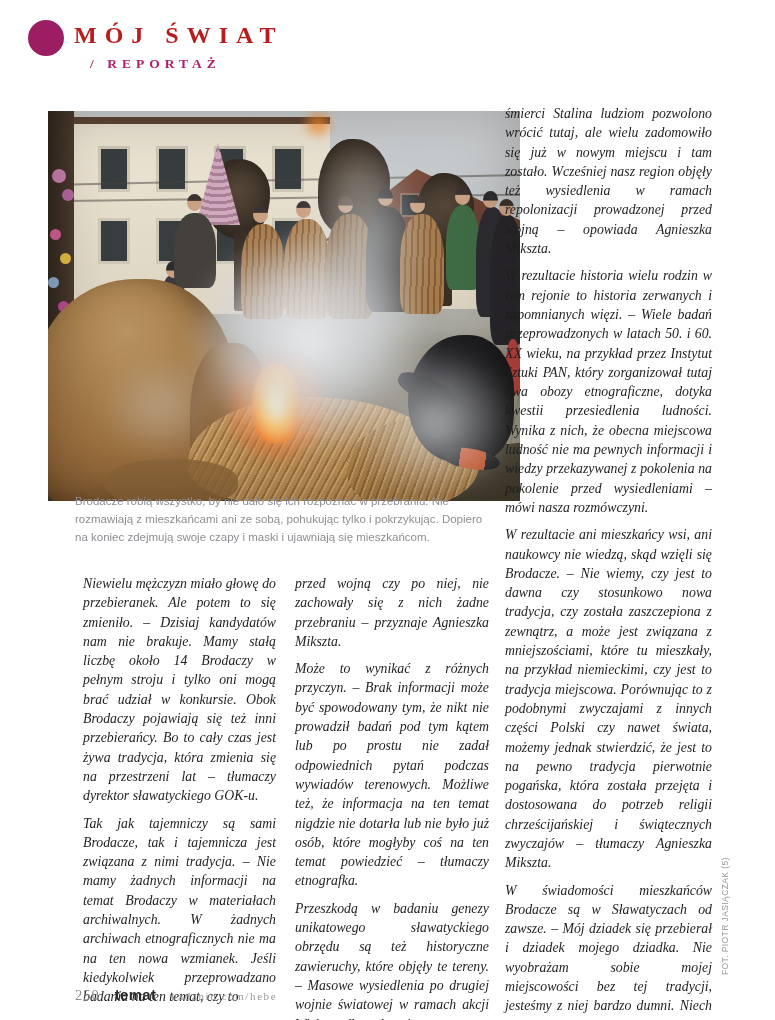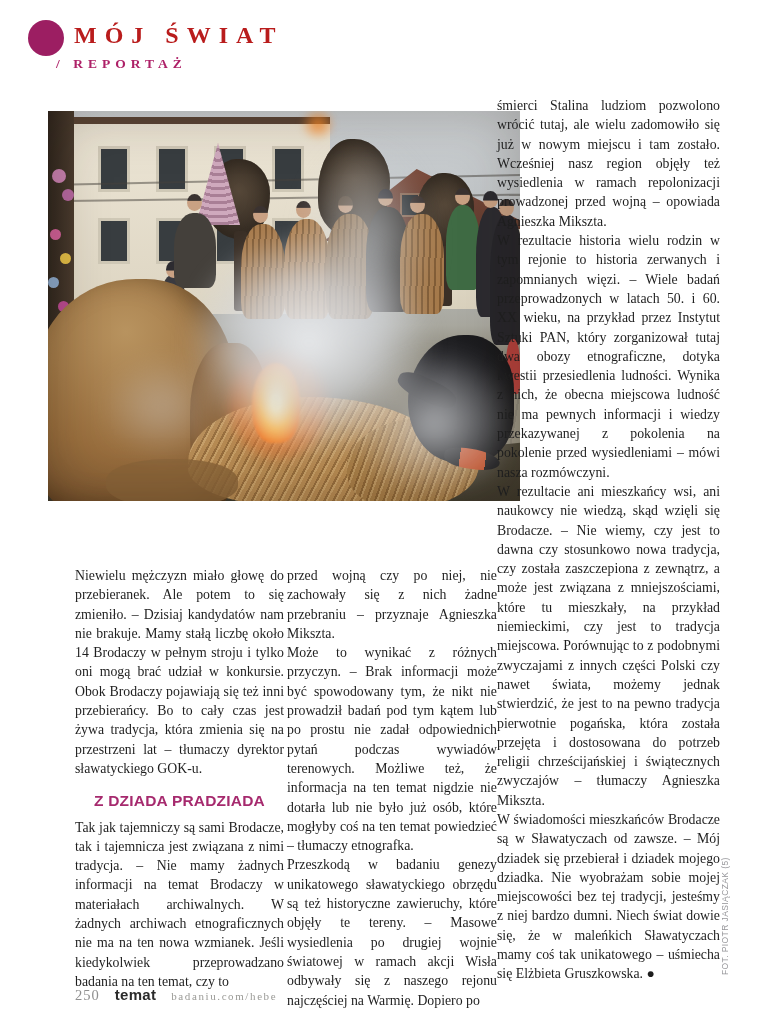--- a/index.html
+++ b/index.html
@@ -4,21 +4,21 @@
 <style>
   html,body{margin:0;padding:0;background:#ffffff;}
   .page{position:relative;width:775px;height:1020px;background:#ffffff;overflow:hidden;
         font-family:"Liberation Serif",serif;}
 
   
   .logo-dot{position:absolute;left:28px;top:20px;width:36px;height:36px;border-radius:50%;
             background:#9c1e62;}
   .section-title{position:absolute;left:74px;top:22px;font-family:"Liberation Serif",serif;
             font-weight:700;font-size:24px;letter-spacing:8px;color:#b91c1c;}
-  .section-category{position:absolute;left:56px;top:56px;font-family:"Liberation Serif",serif;
+  .section-category{position:absolute;left:90px;top:56px;font-family:"Liberation Serif",serif;
             font-weight:700;font-size:13.5px;letter-spacing:5px;color:#ae2168;}
 
   
   .photo{position:absolute;left:8px;top:95px;width:472px;height:390px;overflow:hidden;
          background:linear-gradient(180deg,#cdd1d4 0%,#bcc0c2 34%,#a8a79e 55%,#6e6753 72%,#4a4435 85%,#3e392c 100%);}
   .ph{position:absolute;}
   .house-left{left:12px;top:6px;width:270px;height:190px;
          background:linear-gradient(#ece5d5,#ddd5c2);border-top:7px solid #5a4435;}
   .win{position:absolute;width:26px;height:40px;background:#383d40;border:3px solid #cfc8b6;}
   .wire{left:0;width:472px;height:2px;background:rgba(70,65,60,.5);}
@@ -89,21 +89,21 @@
          background:radial-gradient(closest-side,rgba(226,228,231,.9),rgba(0,0,0,0));}
   .smoke-lf{left:52px;top:244px;width:124px;height:104px;filter:blur(12px);opacity:.45;
          background:radial-gradient(closest-side,rgba(212,212,216,.9),rgba(0,0,0,0));}
   .vignette{left:0;top:0;width:472px;height:390px;
          box-shadow:inset 0 0 60px rgba(35,25,15,.28);}
 
   
   .caption{position:absolute;left:75px;top:492px;width:418px;margin:0;
          font-family:"Liberation Sans",sans-serif;font-size:11.5px;line-height:1.58;color:#8e8e93;}
   .col{position:absolute;font-size:13.8px;line-height:19.3px;text-align:justify;color:#1e1e1e;}
-  .col p{margin:0;}
+  .col p{margin:8px;font-style:italic;}
   .col1{left:75px;top:566px;width:209px;}
   .col2{left:287px;top:566px;width:210px;}
   .col3{left:497px;top:96px;width:223px;}
   .subhead{margin:13px 0 7px;text-align:center;color:#a62a6e;
          font-family:"Liberation Sans",sans-serif;font-weight:700;font-size:15.5px;letter-spacing:.2px;}
 
   
   .credit{position:absolute;left:720px;top:840px;width:18px;height:135px;
          writing-mode:vertical-rl;transform:rotate(180deg);white-space:nowrap;
          font-family:"Liberation Sans",sans-serif;font-size:8.5px;letter-spacing:.4px;color:#97979b;}
@@ -199,24 +199,24 @@
     <div class="ph ember"></div>
     <div class="ph croucher"></div>
     <div class="ph croucher-arm"></div>
     <div class="ph sneaker"></div>
     <div class="ph smoke smoke-main"></div>
     <div class="ph smoke smoke-rt"></div>
     <div class="ph smoke smoke-lf"></div>
     <div class="ph vignette"></div>
   </figure>
 
+  <p class="caption">Brodacze robią wszystko, by nie dało się ich rozpoznać w przebraniu. Nie rozmawiają z mieszkańcami ani ze sobą, pohukując tylko i pokrzykując. Dopiero na koniec zdejmują swoje czapy i maski i ujawniają się mieszkańcom.</p>
 
   <div class="col col1">
     <p>Niewielu mężczyzn miało głowę do przebieranek. Ale potem to się zmieniło. – Dzisiaj kandydatów nam nie brakuje. Mamy stałą liczbę około 14 Brodaczy w pełnym stroju i tylko oni mogą brać udział w konkursie. Obok Brodaczy pojawiają się też inni przebierańcy. Bo to cały czas jest żywa tradycja, która zmienia się na przestrzeni lat – tłumaczy dyrektor sławatyckiego GOK-u.</p>
-    <h3 class="subhead">Z DZIADA PRADZIADA</h3>
     <p>Tak jak tajemniczy są sami Brodacze, tak i tajemnicza jest związana z nimi tradycja. – Nie mamy żadnych informacji na temat Brodaczy w materiałach archiwalnych. W żadnych archiwach etnograficznych nie ma na ten nowa wzmianek. Jeśli kiedykolwiek przeprowadzano badania na ten temat, czy to</p>
   </div>
 
   <div class="col col2">
     <p>przed wojną czy po niej, nie zachowały się z nich żadne przebraniu – przyznaje Agnieszka Mikszta.</p>
     <p>Może to wynikać z różnych przyczyn. – Brak informacji może być spowodowany tym, że nikt nie prowadził badań pod tym kątem lub po prostu nie zadał odpowiednich pytań podczas wywiadów terenowych. Możliwe też, że informacja na ten temat nigdzie nie dotarła lub nie było już osób, które mogłyby coś na ten temat powiedzieć – tłumaczy etnografka.</p>
     <p>Przeszkodą w badaniu genezy unikatowego sławatyckiego obrzędu są też historyczne zawieruchy, które objęły te tereny. – Masowe wysiedlenia po drugiej wojnie światowej w ramach akcji Wisła odbywały się z naszego rejonu najczęściej na Warmię. Dopiero po</p>
   </div>
 
   <div class="col col3">

